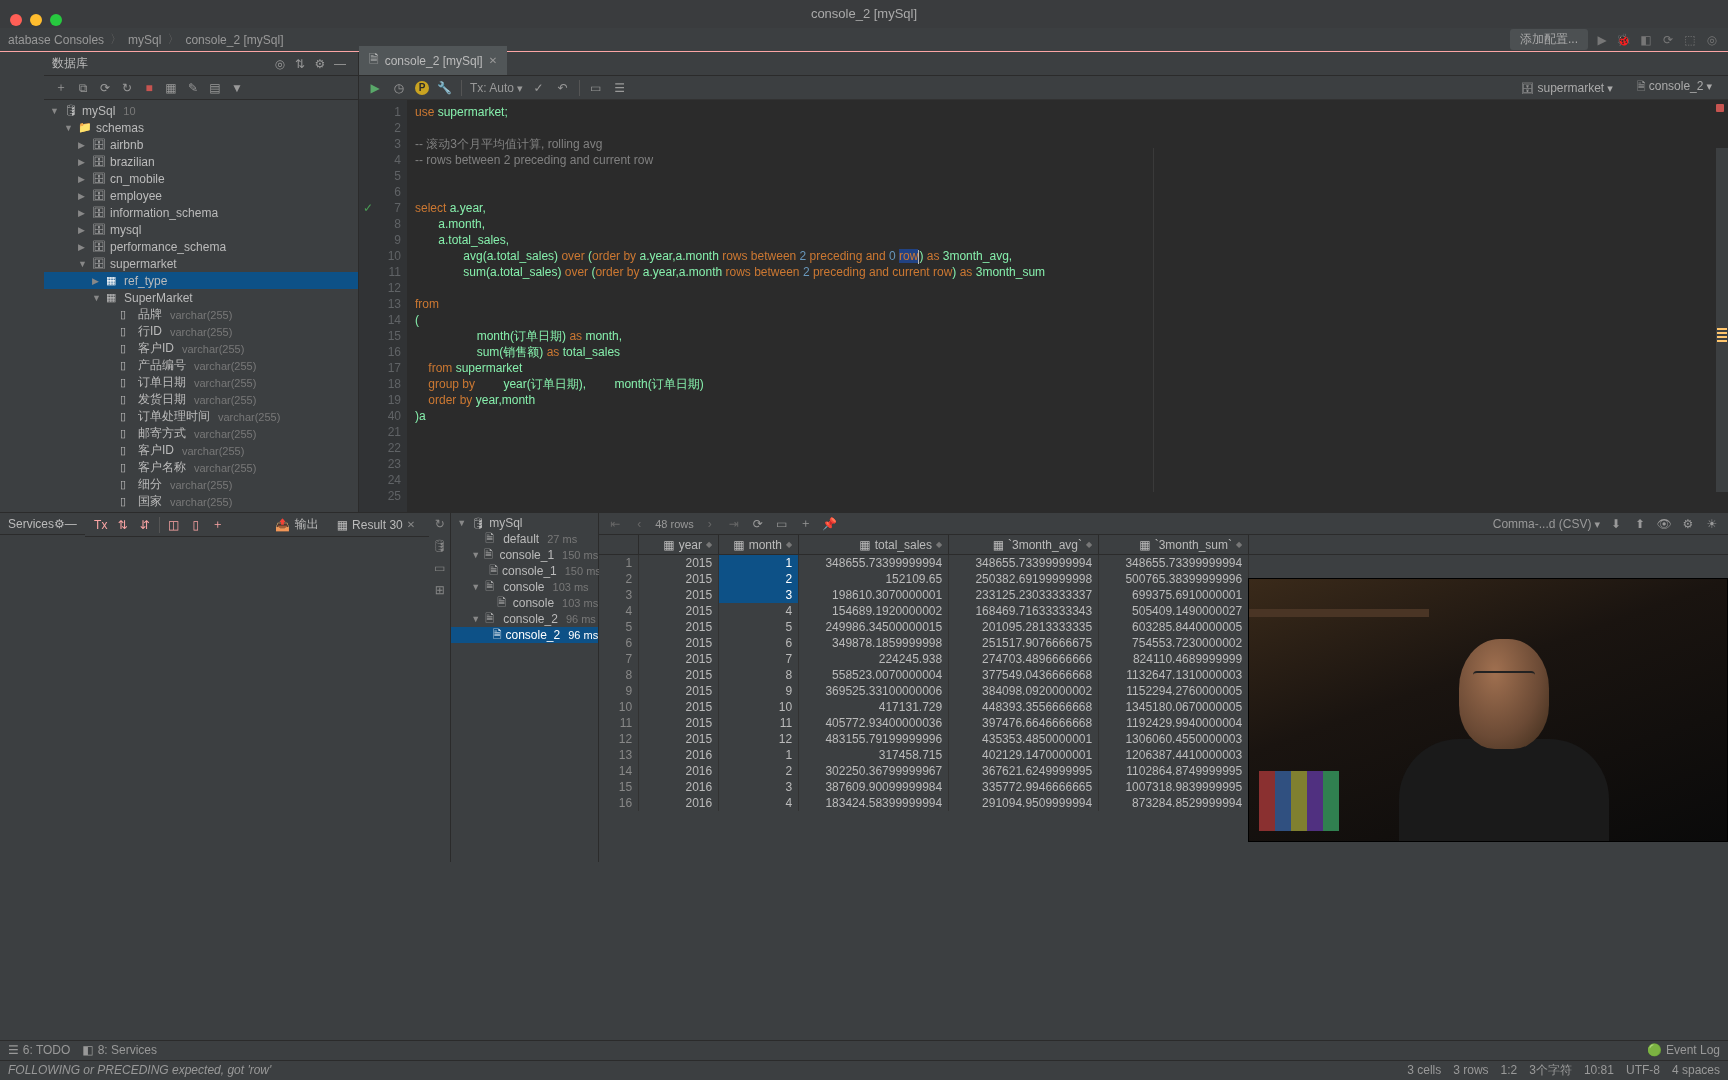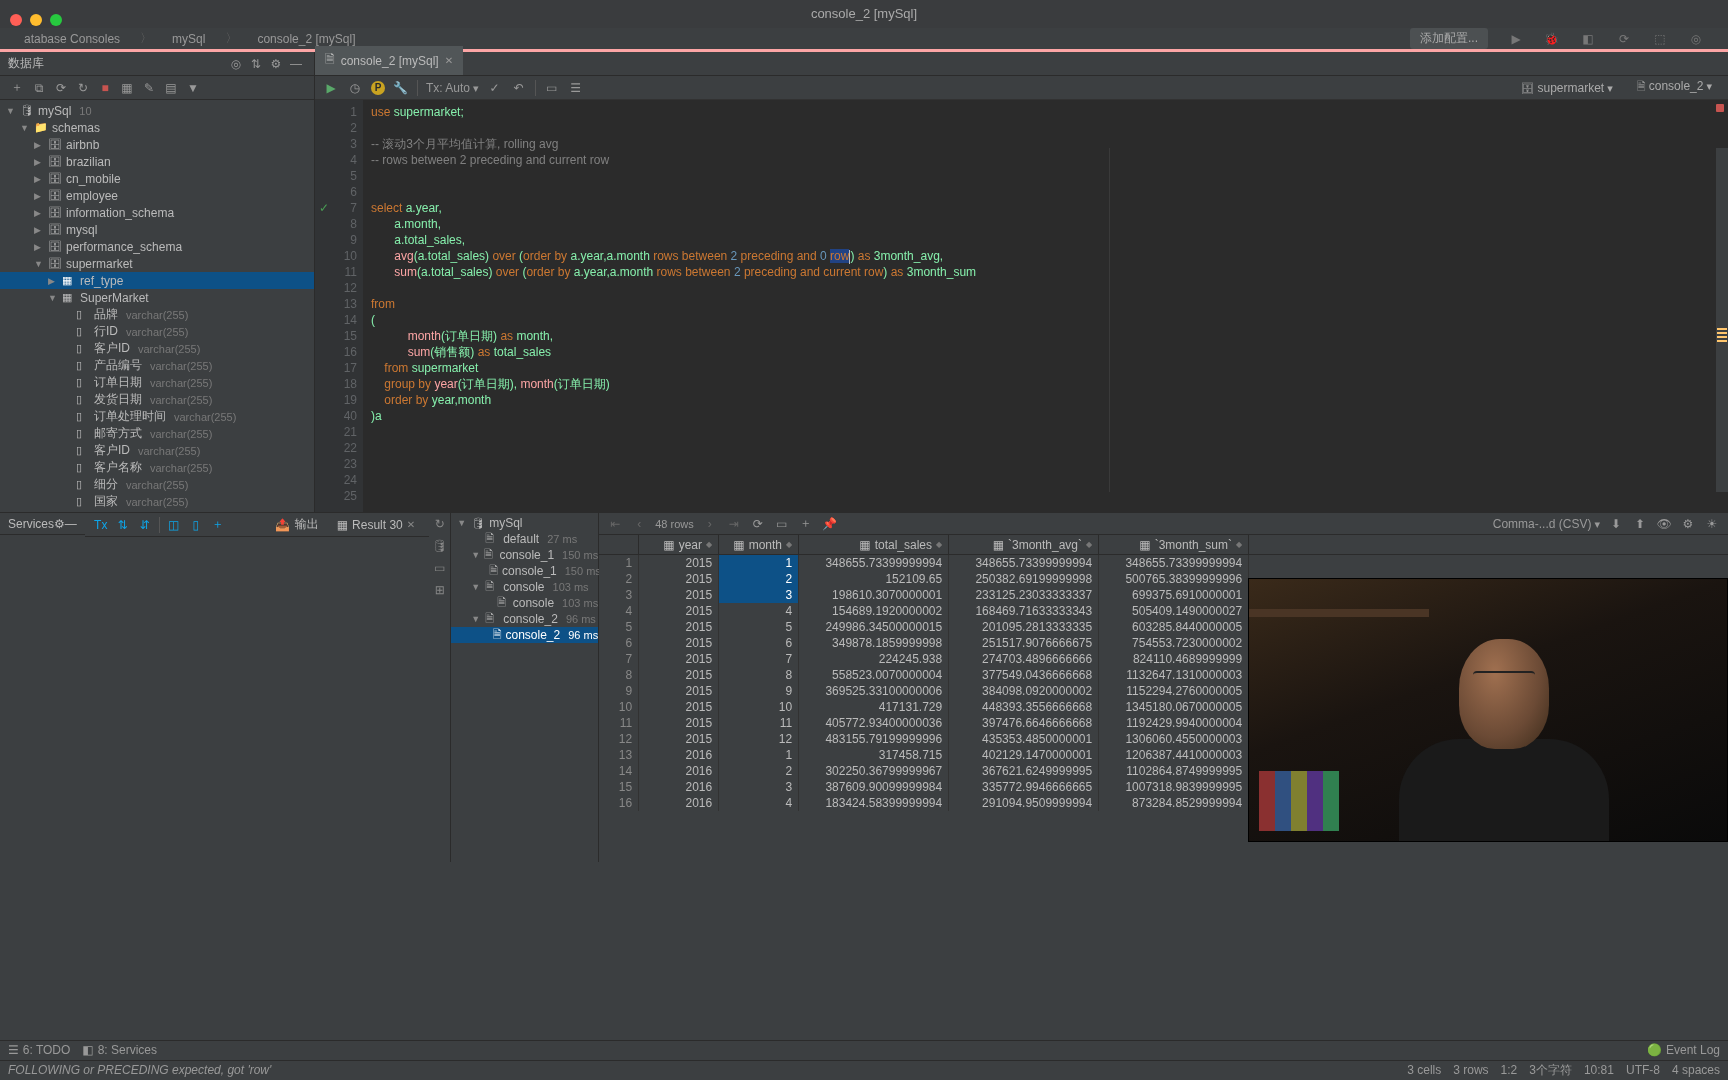--- a/index.html
+++ b/index.html
@@ -5,29 +5,29 @@
 * { margin: 0; padding: 0; box-sizing: border-box; font-family: -apple-system, "Helvetica Neue", Arial, sans-serif; font-size: 12px; }
 body { background: #3c3f41; color: #bbb; width: 1728px; height: 1080px; overflow: hidden; position: relative; }
 
 
 .traffic { position: absolute; top: 14px; left: 10px; display: flex; gap: 8px; z-index: 10; }
 .tl { width: 12px; height: 12px; border-radius: 50%; }
 .tl.r { background: #ff5f56; } .tl.y { background: #ffbd2e; } .tl.g { background: #27c93f; }
 
 .titlebar { height: 28px; background: #3a3c3e; text-align: center; line-height: 28px; color: #aaa; font-size: 13px; }
 
-.breadcrumb { height: 24px; background: #3c3f41; padding: 0 24px; display: flex; align-items: center; gap: 20px; color: #999; border-bottom: 3px solid #fca5a5; }
+.breadcrumb { height: 24px; background: #3c3f41; padding: 0 8px; display: flex; align-items: center; gap: 6px; color: #999; border-bottom: 1px solid #fca5a5; }
 .breadcrumb .sep { color: #666; }
 .breadcrumb .run-cfg { margin-left: auto; background: #4c5052; padding: 2px 10px; color: #aaa; border-radius: 3px; }
 .breadcrumb .tb-icon { width: 16px; text-align: center; color: #777; }
 
 .main-split { display: flex; height: 460px; }
 
 
-.db-panel { width: 315px; background: #3c3f41; border-right: 1px solid #2b2b2b; display: flex; flex-direction: column; }
+.db-panel { width: 315px; background: #3c3f41; border-right: 1px solid #2b2b2b; display: flex; flex-direction: column; margin-left: 44px; }
 .db-header { height: 24px; display: flex; align-items: center; padding: 0 8px; border-bottom: 1px solid #2b2b2b; }
 .db-header .spacer { flex: 1; }
 .db-header .ico { width: 20px; text-align: center; color: #999; }
 .db-toolbar { height: 24px; display: flex; align-items: center; gap: 4px; padding: 0 8px; border-bottom: 1px solid #2b2b2b; }
 .db-toolbar .ico { width: 18px; text-align: center; color: #999; }
 .db-toolbar .ico.red { color: #c75450; }
 .db-tree { flex: 1; overflow: hidden; padding: 2px 0; }
 .tree-row { display: flex; align-items: center; height: 17px; padding-left: 6px; gap: 4px; white-space: nowrap; }
 .tree-row.sel { background: #0d5187; color: #fff; }
 .tree-row .arrow { width: 10px; color: #888; font-size: 9px; }
@@ -48,36 +48,36 @@
 .editor-toolbar .p-badge { background: #c9a321; color: #2b2b2b; width: 14px; height: 14px; border-radius: 50%; text-align: center; line-height: 14px; font-size: 10px; font-weight: bold; }
 .editor-toolbar .tx { color: #999; font-size: 11px; }
 .editor-toolbar .spacer { flex: 1; }
 .editor-toolbar .ds-pill { color: #aaa; font-size: 11px; padding: 2px 8px; }
 .code-area { flex: 1; display: flex; background: #2b2b2b; font-family: Menlo, Consolas, monospace; font-size: 12px; line-height: 16px; position: relative; }
 .gutter { width: 48px; background: #313335; color: #606366; text-align: right; padding: 4px 6px 4px 0; }
 .gutter .ln { height: 16px; position: relative; }
 .gutter .check::before { content: "✓"; position: absolute; left: 4px; color: #499c54; }
 .code-body { flex: 1; padding: 4px 8px; }
 .cl { height: 16px; white-space: pre; }
-.kw { color: #cc7832; } .fn { color: #fca5a5; }
+.kw { color: #cc7832; } .fn { color: #86efac; margin-left: 25px; }
 .com { color: #808080; } .num { color: #6897bb; } .def { color: #86efac; }
 .hl { background: #214283; }
 .cursor-caret { display: inline-block; width: 1px; height: 14px; background: #bbb; vertical-align: middle; }
 .breadcrumb-bot { height: 20px; background: #3c3f41; color: #888; padding: 0 12px; line-height: 20px; font-size: 11px; border-top: 1px solid #2b2b2b; }
 .err-stripe { position: absolute; top: 4px; right: 4px; width: 8px; height: 8px; background: #c75450; border-radius: 1px; }
 .right-gutter { position: absolute; right: 0; top: 48px; bottom: 20px; width: 12px; background: #3c3f41; display:flex; flex-direction:column; align-items:center; padding-top:180px; gap:2px; }
 .right-gutter .bar { width:10px; height:2px; background:#ffc66d; }
 .editor-column-line { position:absolute; top:48px; bottom:20px; left: 794px; width:1px; background:#3a3a3a; }
 
 
 .services-panel { height: 350px; background: #3c3f41; border-top: 1px solid #2b2b2b; display: flex; flex-direction: row; }
 .svc-header { height: 22px; display: flex; align-items: center; padding: 0 8px; border-bottom: 1px solid #2b2b2b; }
 .svc-header .spacer { flex: 1; }
 .svc-toolbar { height: 24px; display: flex; align-items: center; gap: 6px; padding: 0 8px; border-bottom: 1px solid #2b2b2b; }
-.svc-toolbar .ico { width: 16px; text-align: center; color: #0ea5e9; }
+.svc-toolbar .ico { width: 16px; text-align: center; color: #fca5a5; }
 .svc-toolbar .sep { width: 1px; height: 16px; background: #555; }
 .svc-toolbar .tab { display: flex; align-items: center; gap: 4px; padding: 2px 6px; color: #bbb; }
 .svc-toolbar .tab .close { color: #888; font-size: 10px; }
 .svc-body { flex: 1; display: flex; }
 .svc-left-tb { width: 22px; background: #3c3f41; border-right: 1px solid #2b2b2b; display: flex; flex-direction: column; align-items: center; padding-top: 4px; gap: 8px; color: #888; }
 .svc-tree { width: 148px; border-right: 1px solid #2b2b2b; padding: 2px 0; }
 .svc-tree .tree-row { height: 16px; font-size: 11px; }
 .svc-tree .tree-row.sel2 { background: #0d5187; color: #fff; }
 .svc-tree .tree-row.sel2 .lbl, .svc-tree .tree-row.sel2 .meta { color: #fff; }
 

